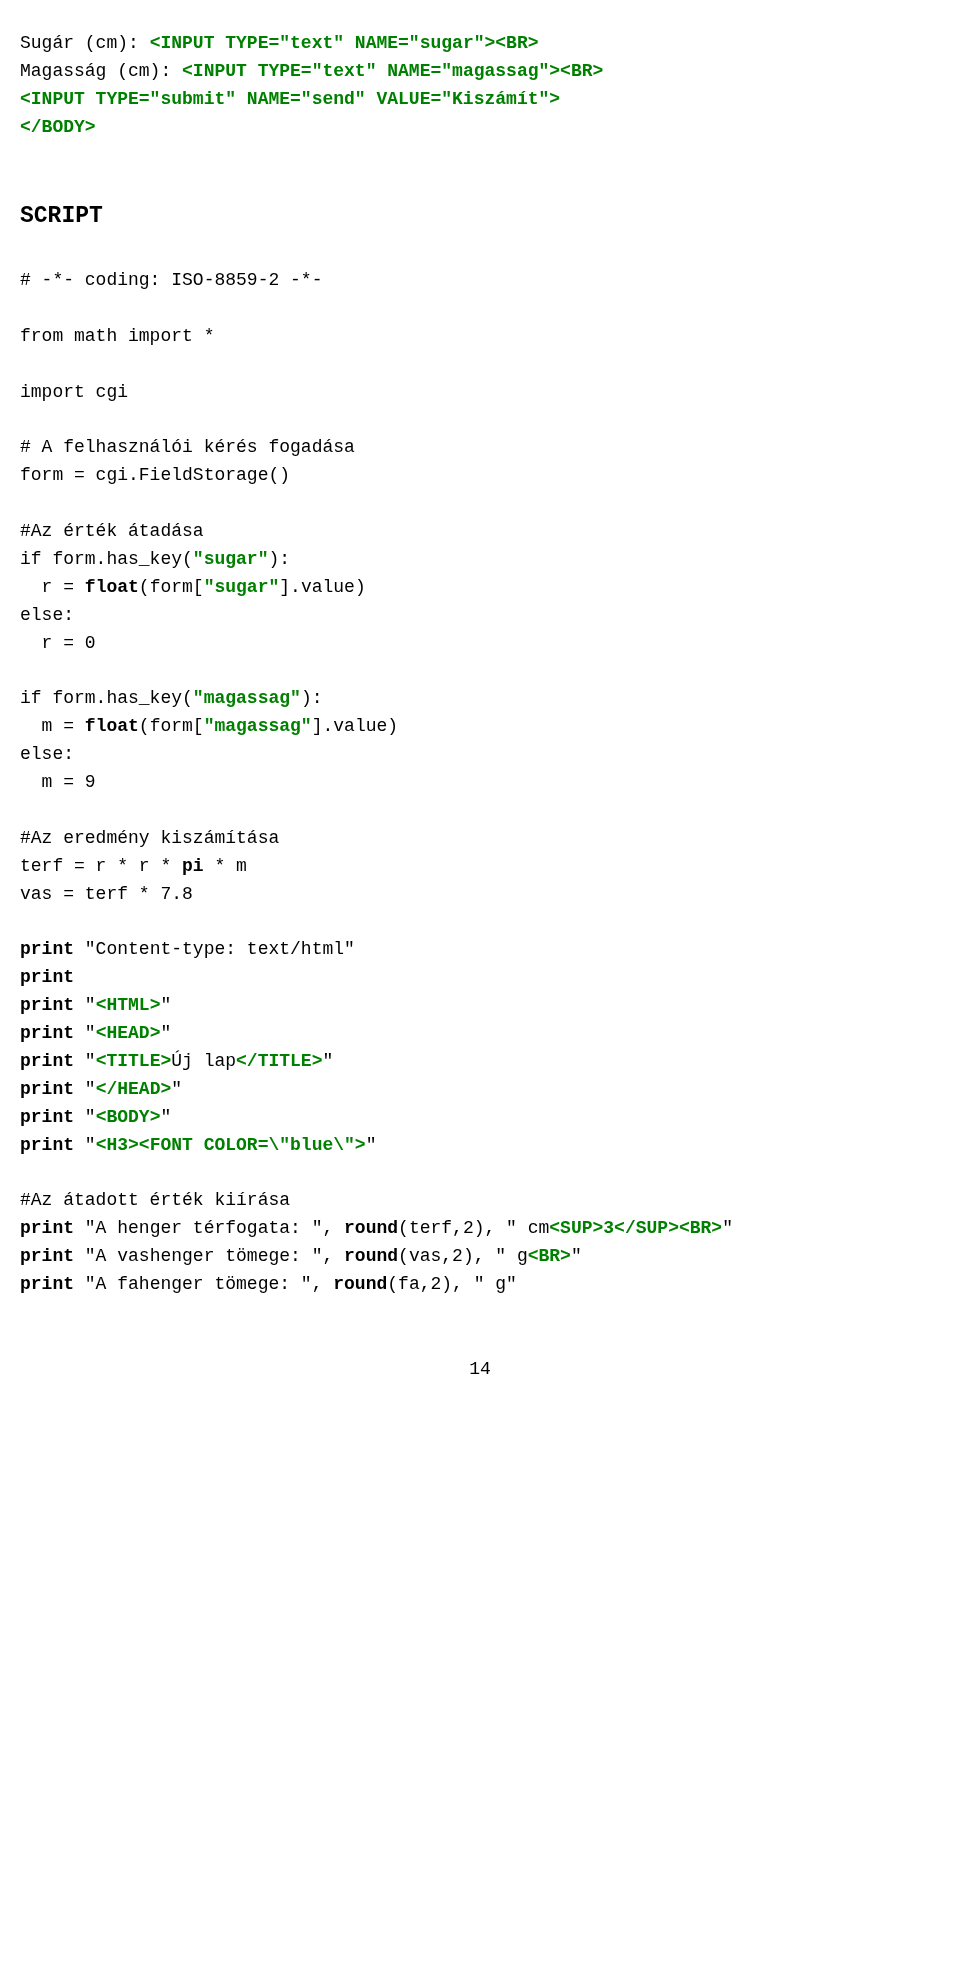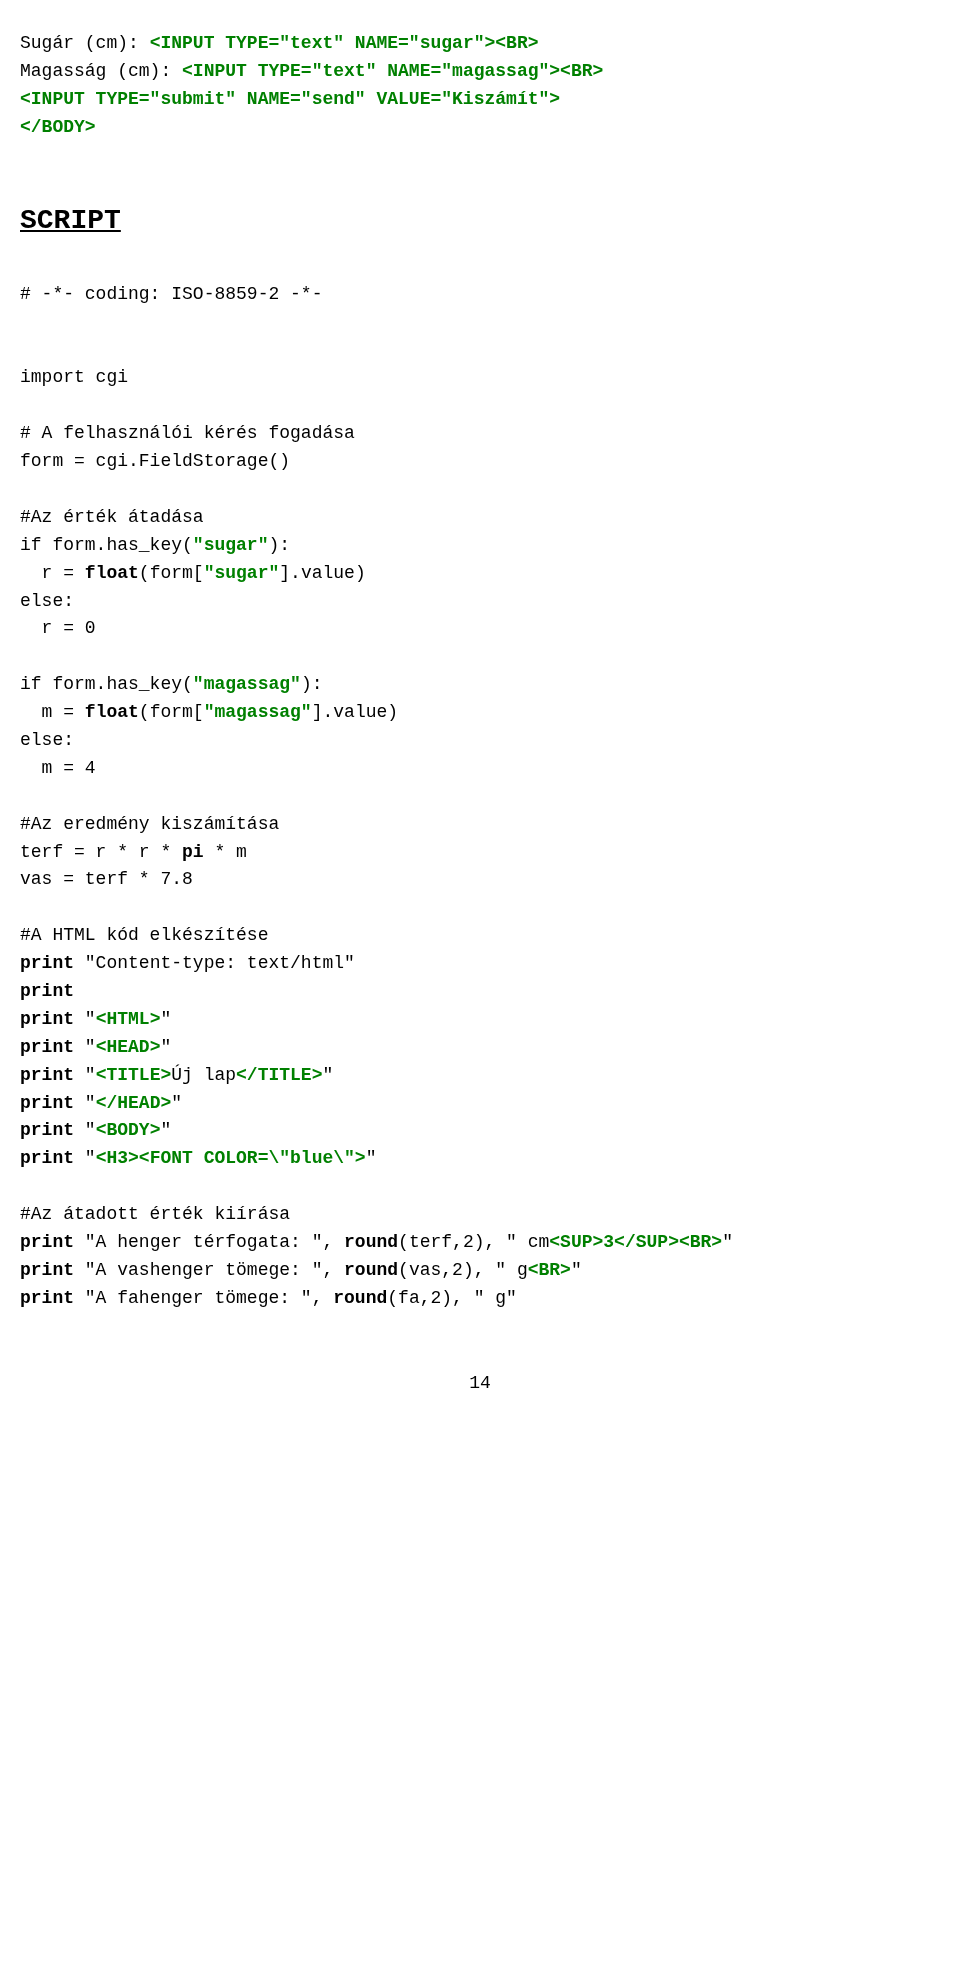--- a/index.html
+++ b/index.html
@@ -36,25 +36,24 @@
     .blank-line {
       display: block;
       height: 1.55em;
     }
 
     .green { color: #008000; }
     .black { color: #000000; }
     .bold { font-weight: bold; }
 
     .section-title {
-      font-size: 28px;
+      font-size: 23px;
       font-weight: bold;
-      text-decoration: underline;
       margin-top: 30px;
-      margin-bottom: 10px;
+      margin-bottom: 4px;
     }
 
     .page-number {
       text-align: center;
       margin-top: 60px;
       font-size: 18px;
       color: #000000;
     }
   </style>
 </head>
@@ -70,48 +69,48 @@
 
     <span class="blank-line"></span>
 
     <div class="section-title">SCRIPT</div>
 
     <span class="blank-line"></span>
 
     <span class="code-line"># -*- coding: ISO-8859-2 -*-</span>
     <span class="blank-line"></span>
 
+    <span class="code-line">from math import *</span>
     <span class="blank-line"></span>
 
     <span class="code-line">import cgi</span>
     <span class="blank-line"></span>
 
     <span class="code-line"># A felhasználói kérés fogadása</span>
     <span class="code-line">form = cgi.FieldStorage()</span>
     <span class="blank-line"></span>
 
     <span class="code-line">#Az érték átadása</span>
     <span class="code-line"><span>if </span>form.has_key(<span class="green bold">"sugar"</span>):</span>
     <span class="code-line">  r = <span class="bold">float</span>(form[<span class="green bold">"sugar"</span>].value)</span>
     <span class="code-line">else:</span>
     <span class="code-line">  r = 0</span>
     <span class="blank-line"></span>
 
     <span class="code-line"><span>if </span>form.has_key(<span class="green bold">"magassag"</span>):</span>
     <span class="code-line">  m = <span class="bold">float</span>(form[<span class="green bold">"magassag"</span>].value)</span>
     <span class="code-line">else:</span>
-    <span class="code-line">  m = 4</span>
+    <span class="code-line">  m = 9</span>
     <span class="blank-line"></span>
 
     <span class="code-line">#Az eredmény kiszámítása</span>
     <span class="code-line">terf = r * r * <span class="bold">pi</span> * m</span>
     <span class="code-line">vas = terf * 7.8</span>
     <span class="blank-line"></span>
 
-    <span class="code-line">#A HTML kód elkészítése</span>
     <span class="code-line"><span class="bold">print</span> "Content-type: text/html"</span>
     <span class="code-line"><span class="bold">print</span></span>
     <span class="code-line"><span class="bold">print</span> "<span class="green bold">&lt;HTML&gt;</span>"</span>
     <span class="code-line"><span class="bold">print</span> "<span class="green bold">&lt;HEAD&gt;</span>"</span>
     <span class="code-line"><span class="bold">print</span> "<span class="green bold">&lt;TITLE&gt;</span>Új lap<span class="green bold">&lt;/TITLE&gt;</span>"</span>
     <span class="code-line"><span class="bold">print</span> "<span class="green bold">&lt;/HEAD&gt;</span>"</span>
     <span class="code-line"><span class="bold">print</span> "<span class="green bold">&lt;BODY&gt;</span>"</span>
     <span class="code-line"><span class="bold">print</span> "<span class="green bold">&lt;H3&gt;&lt;FONT COLOR=\"blue\"&gt;</span>"</span>
     <span class="blank-line"></span>
 

